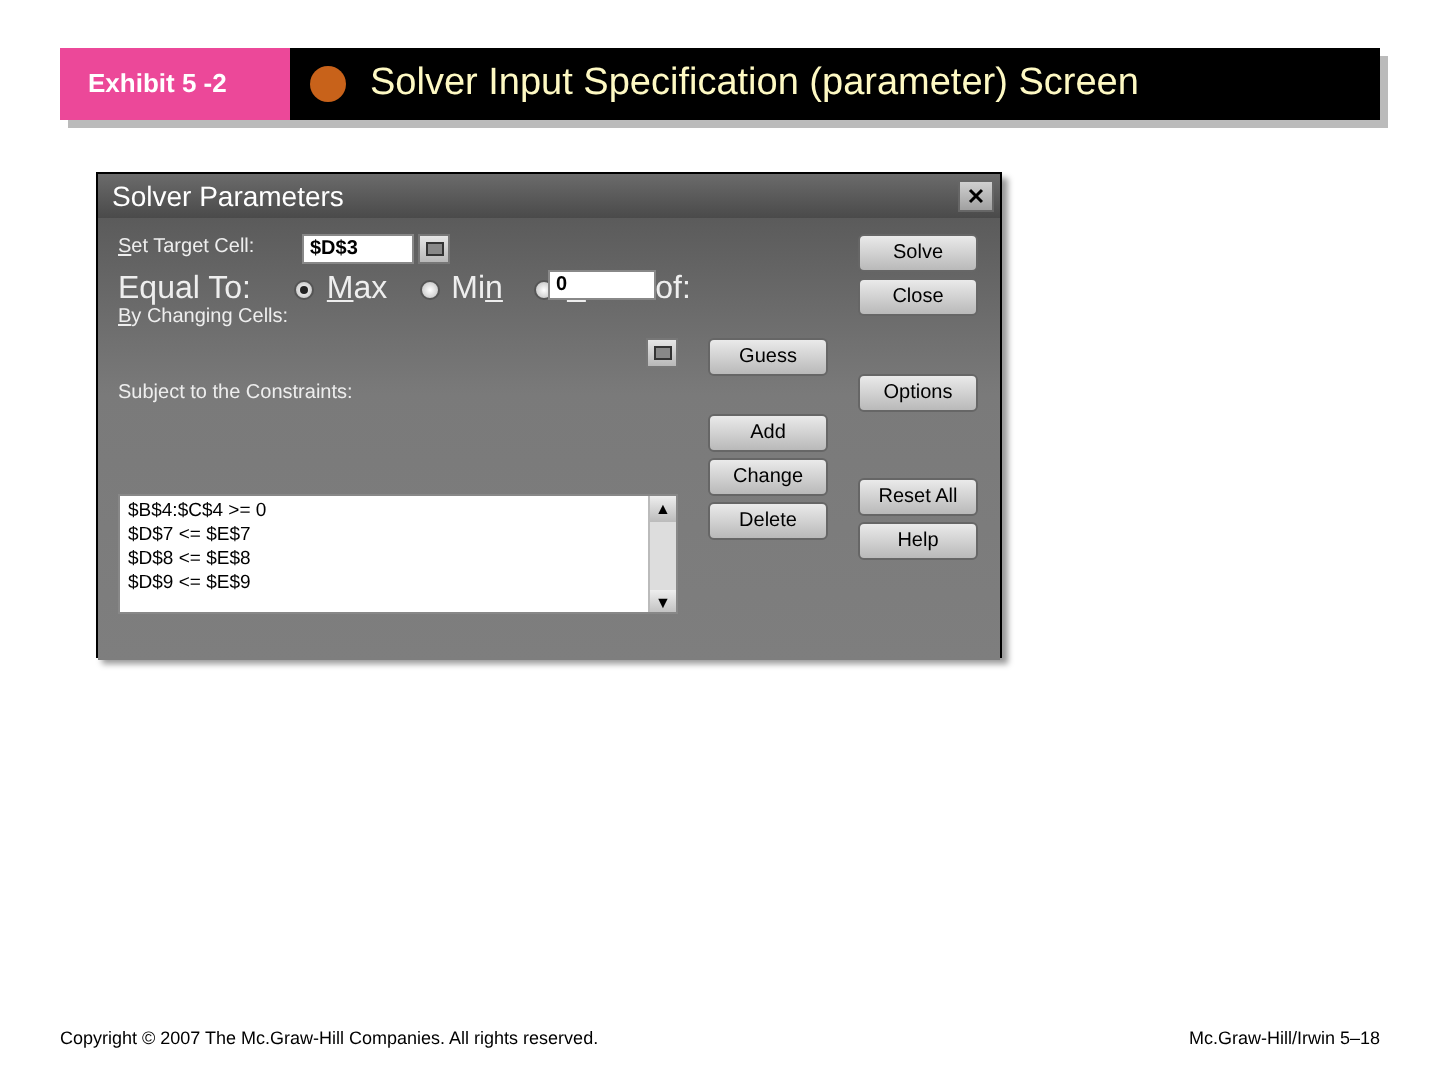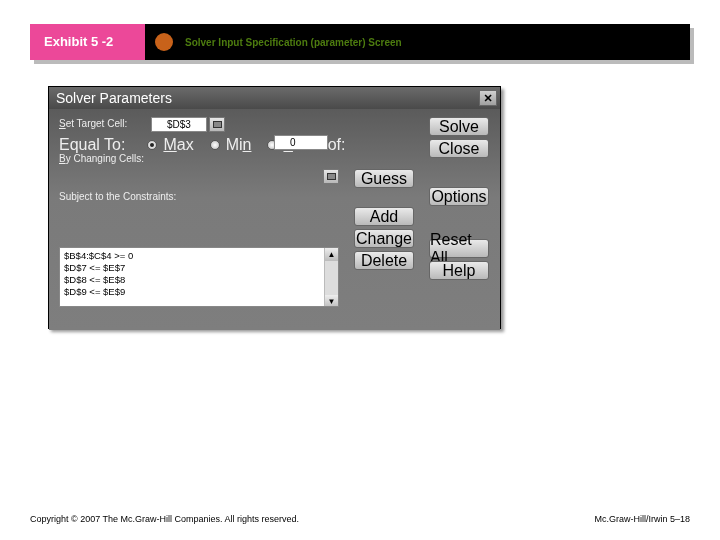--- a/index.html
+++ b/index.html
@@ -5,45 +5,45 @@
   * { margin: 0; padding: 0; box-sizing: border-box; font-family: Arial, sans-serif; }
   body { width: 720px; height: 540px; background: #fff; position: relative; }
 
   
   .header-bar { position: absolute; top: 24px; left: 30px; right: 30px; height: 36px; }
   .header-shadow { position: absolute; top: 4px; left: 4px; right: -4px; height: 36px; background: #bbb; }
   .header-main { position: absolute; top: 0; left: 0; right: 0; height: 36px; display: flex; }
   .exhibit-tag { background: #ec4899; color: #fff; font-weight: bold; font-size: 13px; padding: 10px 14px; width: 115px; }
   .header-rest { background: #000; flex: 1; display: flex; align-items: center; position: relative; }
   .orange-dot { width: 18px; height: 18px; background: #c8621a; border-radius: 50%; margin-left: 10px; margin-right: 12px; }
-  .header-title { color: #4d7c0f; font-weight: bold; font-size: 10px; }
+  .header-title { color: #fef9c3; font-weight: normal; font-size: 19px; }
 
   
   .dialog { position: absolute; top: 86px; left: 48px; width: 453px; height: 243px; border: 1px solid #000; box-shadow: 3px 3px 3px rgba(0,0,0,.4); }
   .titlebar { height: 22px; background: linear-gradient(#6b6b6b,#4a4a4a); display: flex; align-items: center; justify-content: space-between; padding: 0 3px; }
   .titlebar-text { color: #fff; font-weight: normal; font-size: 14px; padding-left: 4px; }
   .close-x { width: 18px; height: 16px; background: linear-gradient(#d0d0d0,#a0a0a0); border: 1px solid #666; display: flex; align-items: center; justify-content: center; font-size: 11px; font-weight: bold; cursor: pointer; }
   .dialog-body { position: relative; background: linear-gradient(#5b5b5b,#7a7a7a 40%,#7e7e7e); height: 221px; }
 
   .lbl { position: absolute; color: #eee; font-size: 10px; }
   .underline { text-decoration: underline; }
 
-  .field { position: absolute; background: #fff; border: 1px solid #888; font-size: 10px; padding: 1px 15px; height: 15px; overflow: hidden; }
+  .field { position: absolute; background: #fff; border: 1px solid #888; font-size: 10px; padding: 1px 3px; height: 15px; overflow: hidden; font-weight: bold; }
   .mini-btn { position: absolute; width: 16px; height: 15px; background: linear-gradient(#e6e6e6,#b8b8b8); border: 1px solid #777; cursor: pointer; }
   .mini-btn::after { content: ""; position: absolute; top: 3px; left: 3px; width: 7px; height: 5px; border: 1px solid #333; background: #888; }
 
   .radio-row { position: absolute; top: 27px; left: 10px; display: flex; align-items: center; gap: 6px; color: #eee; font-size: 16px; }
   .radio-circ { width: 10px; height: 10px; border-radius: 50%; background: radial-gradient(#fff,#bbb); border: 1px solid #555; display:inline-block; position: relative; }
   .radio-circ.sel::after { content: ""; position: absolute; top: 2px; left: 2px; width: 4px; height: 4px; border-radius: 50%; background: #222; }
 
   .listbox { position: absolute; background: #fff; border: 1px solid #888; font-size: 9.5px; line-height: 12px; padding: 2px 4px; overflow: hidden; margin-top: 40px; }
   .scrollbar { position: absolute; right: 0; top: 0; width: 14px; height: 100%; background: #ddd; border-left: 1px solid #bbb; }
   .sb-arrow { height: 13px; background: linear-gradient(#eee,#bbb); display: flex; align-items: center; justify-content: center; font-size: 8px; cursor: pointer; }
 
-  .btn { position: absolute; width: 60px; height: 19px; background: linear-gradient(#eaeaea,#b9b9b9); border: 1px solid #666; border-radius: 3px; font-size: 16px; display: flex; align-items: center; justify-content: center; cursor: pointer; }
+  .btn { position: absolute; width: 60px; height: 19px; background: linear-gradient(#eaeaea,#b9b9b9); border: 1px solid #666; border-radius: 3px; font-size: 10px; display: flex; align-items: center; justify-content: center; cursor: pointer; }
   .btn.right { left: 380px; }
   .btn.mid { left: 305px; }
 
   
   .footer { position: absolute; bottom: 16px; left: 30px; right: 30px; display: flex; justify-content: space-between; font-size: 9px; font-weight: normal; }
 </style>
 </head>
 <body>
 
 <div class="header-bar">

